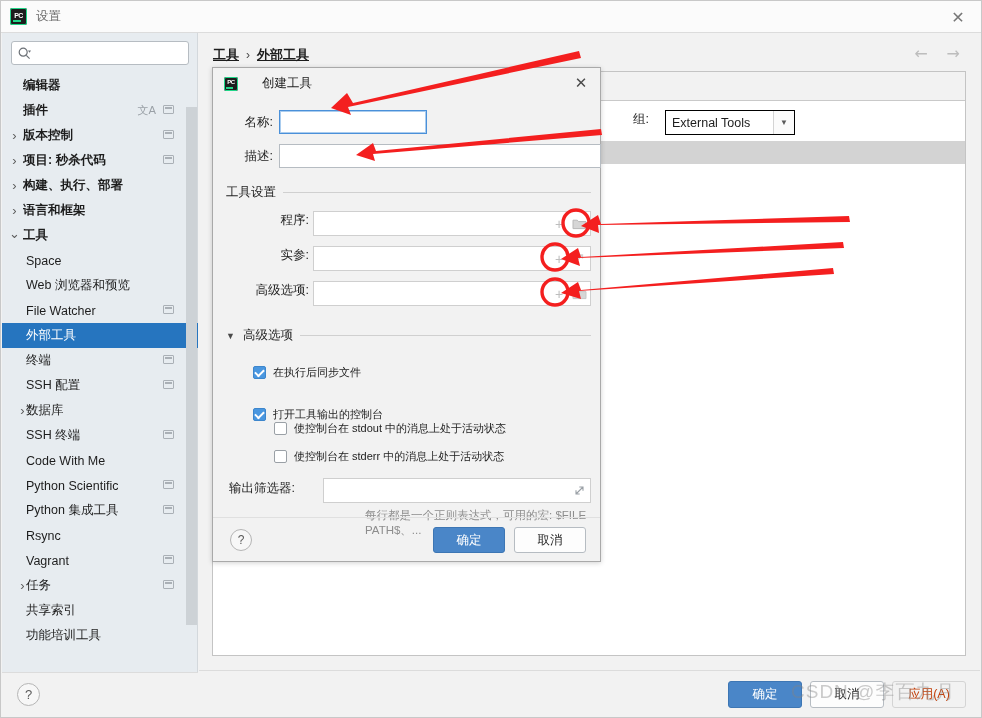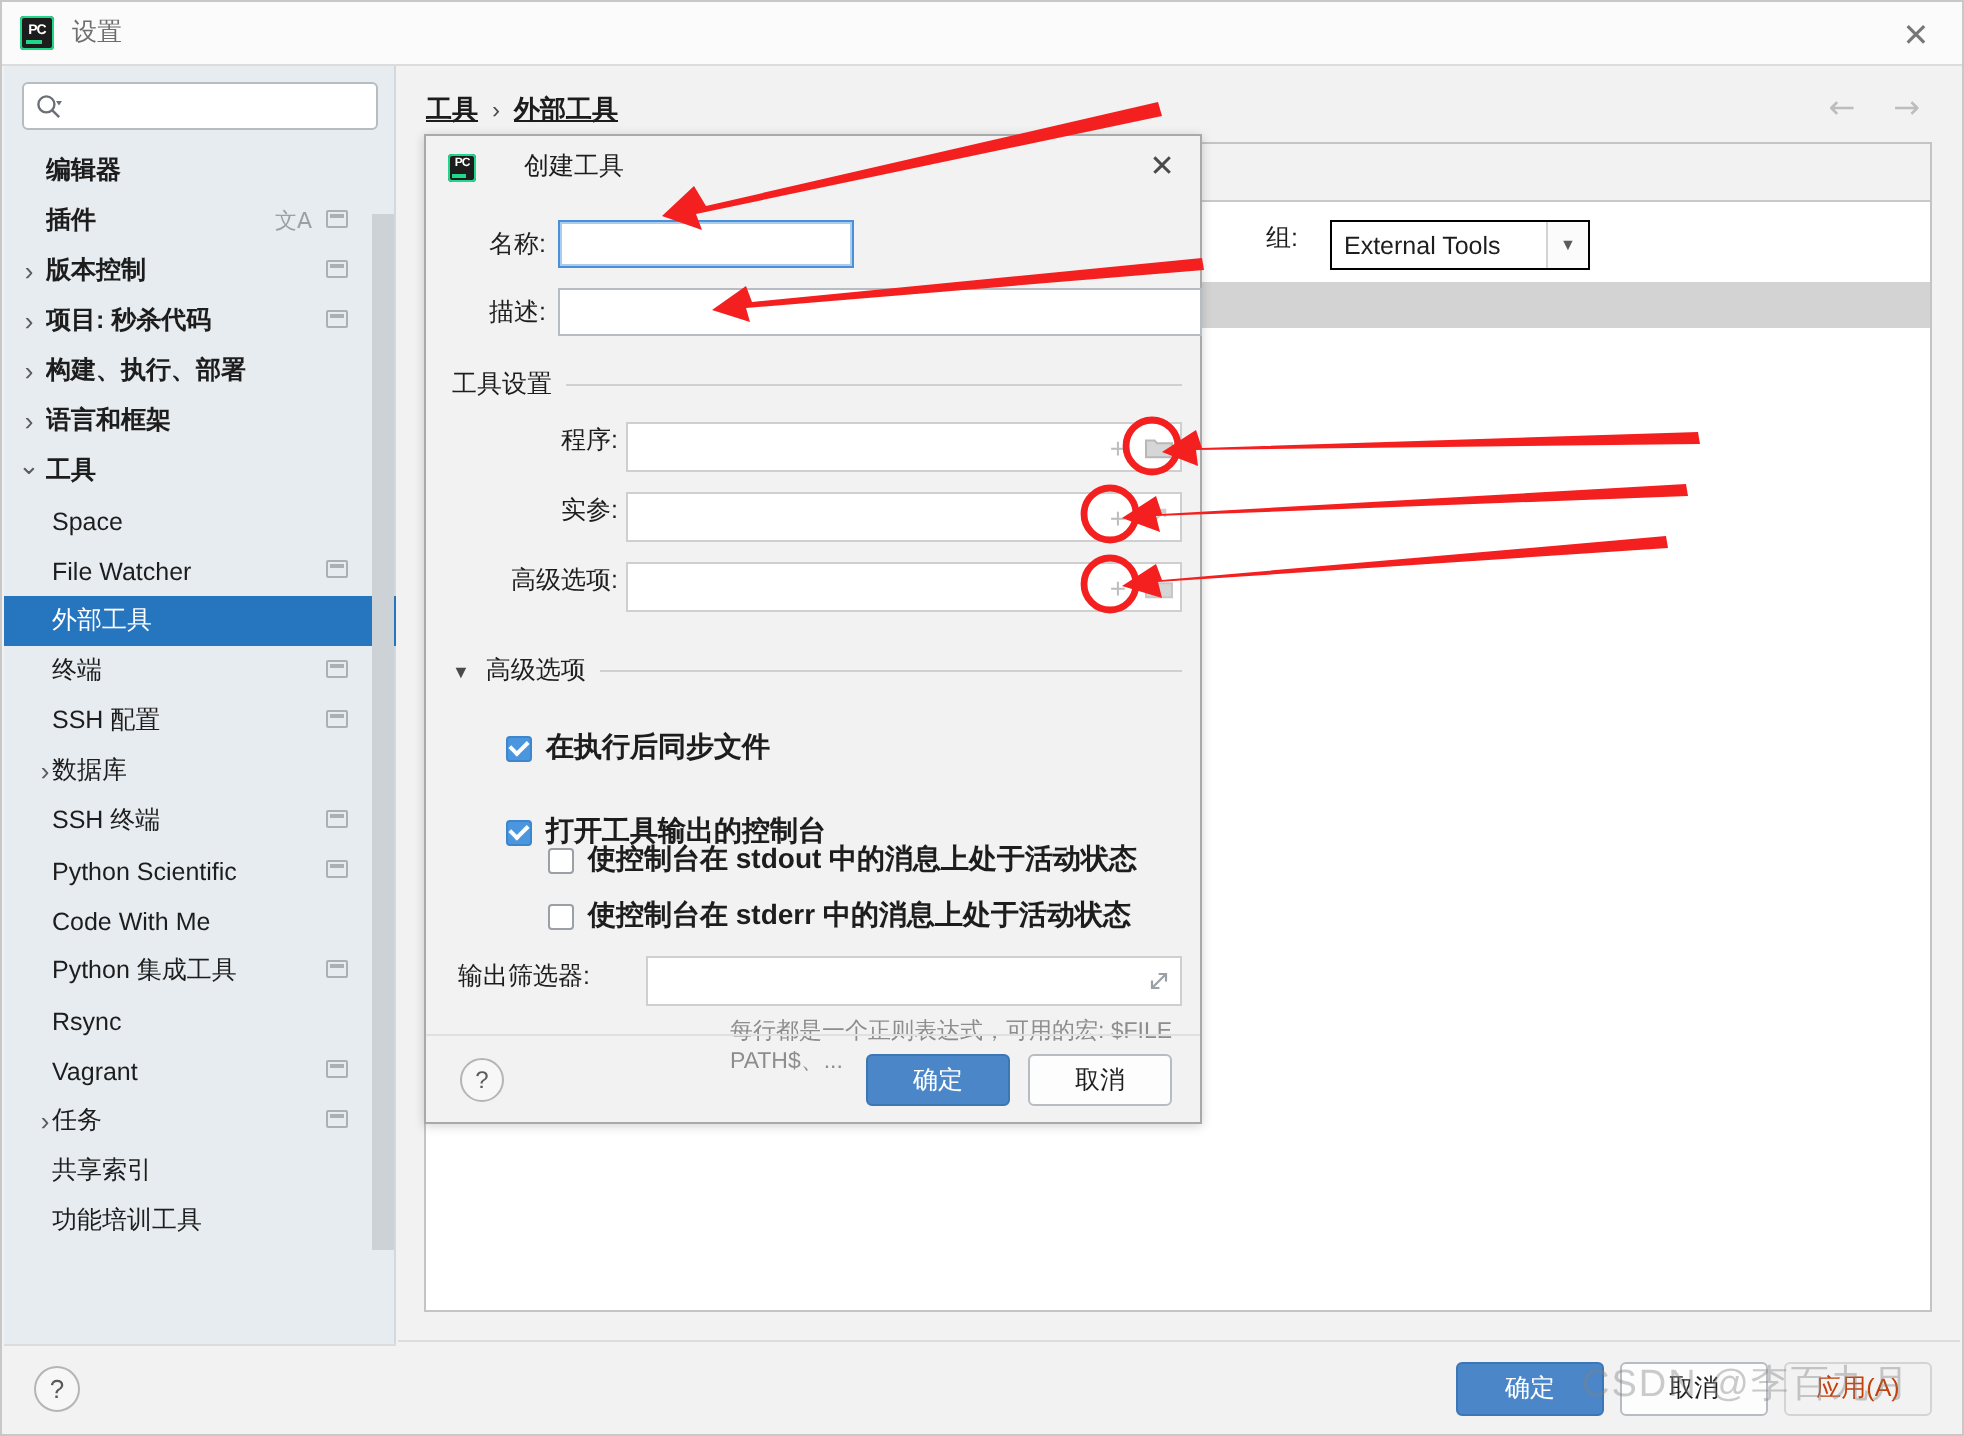--- a/index.html
+++ b/index.html
@@ -248,21 +248,21 @@
     width: 13px; height: 13px; border: 1px solid #9aa0a6; background: #fff;
     border-radius: 2px; flex: 0 0 13px; cursor: pointer;
     display: flex; align-items: center; justify-content: center;
   }
   .cb.checked { background: #4a97e0; border-color: #3d86cc; }
   .cb.checked::after {
     content: ""; width: 7px; height: 4px;
     border-left: 2px solid #fff; border-bottom: 2px solid #fff;
     transform: rotate(-45deg); margin-top: -2px;
   }
-  .cbrow .cblabel { font-size: 14px; font-weight: bold; }
+  .cbrow .cblabel { font-size: 11px; }
 
   #hint-text {
     position: absolute; font-size: 11.5px; color: #8d8d8d;
   }
   #dlg-footer {
     position: absolute; left: 0; right: 0; bottom: 0; height: 44px;
     border-top: 1px solid #e0e0e0;
   }
   #dlg-help {
     position: absolute; left: 17px; top: 11px;
@@ -357,20 +357,23 @@
           <span class="tlabel">语言和框架</span>
         </div>
         <div class="tree-item depth0 bold">
           <span class="arrow" style="font-size: 13px; margin-top: -5px;">⌄</span>
           <span class="tlabel">工具</span>
         </div>
         <div class="tree-item depth1">
           <span class="tlabel">Space</span>
         </div>
         <div class="tree-item depth1">
+          <span class="tlabel">Web 浏览器和预览</span>
+        </div>
+        <div class="tree-item depth1">
           <span class="tlabel">File Watcher</span>
           <span class="badge-right"></span>
         </div>
         <div class="tree-item depth1 selected">
           <span class="tlabel">外部工具</span>
         </div>
         <div class="tree-item depth1">
           <span class="tlabel">终端</span>
           <span class="badge-right"></span>
         </div>
@@ -380,25 +383,25 @@
         </div>
         <div class="tree-item depth1">
           <span class="arrow" style="font-size: 13px;">›</span>
           <span class="tlabel">数据库</span>
         </div>
         <div class="tree-item depth1">
           <span class="tlabel">SSH 终端</span>
           <span class="badge-right"></span>
         </div>
         <div class="tree-item depth1">
+          <span class="tlabel">Code With Me</span>
+        </div>
+        <div class="tree-item depth1">
           <span class="tlabel">Python Scientific</span>
           <span class="badge-right"></span>
-        </div>
-        <div class="tree-item depth1">
-          <span class="tlabel">Code With Me</span>
         </div>
         <div class="tree-item depth1">
           <span class="tlabel">Python 集成工具</span>
           <span class="badge-right"></span>
         </div>
         <div class="tree-item depth1">
           <span class="tlabel">Rsync</span>
         </div>
         <div class="tree-item depth1">
           <span class="tlabel">Vagrant</span>

